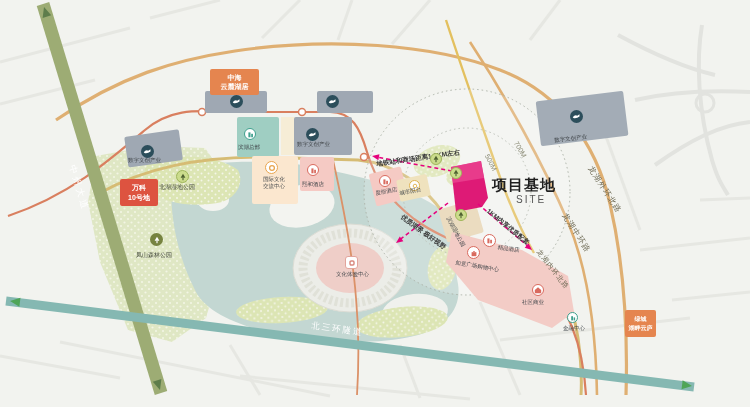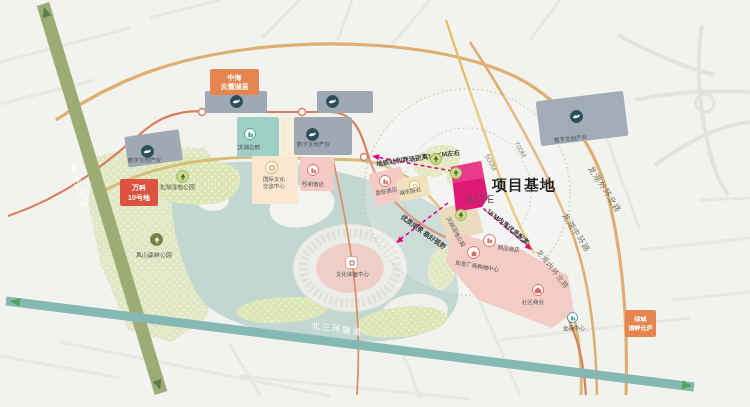--- a/index.html
+++ b/index.html
@@ -143,21 +143,21 @@
 
 <div class="lbl whitelbl" style="left:76px;top:164px;transform:rotate(73deg);">中州大道</div>
 <div class="lbl whitelbl" style="left:312px;top:321px;transform:rotate(8deg);letter-spacing:2px;font-size:8.5px;">北三环隧道</div>
 <div class="lbl roadlbl" style="left:593px;top:165px;transform:rotate(57deg);">龙湖外环北路</div>
 <div class="lbl roadlbl" style="left:567px;top:212px;transform:rotate(57deg);">龙湖中环路</div>
 <div class="lbl roadlbl" style="left:541px;top:248px;transform:rotate(52deg);font-size:7px;">龙湖内环北路</div>
 <div class="lbl" style="left:490px;top:153px;transform:rotate(63deg);font-size:7px;color:#8B8B76;">500M</div>
 <div class="lbl" style="left:519px;top:140px;transform:rotate(60deg);font-size:7px;color:#8B8B76;">700M</div>
 
 <div class="site-title" style="left:492px;top:176px;">项目基地</div>
-<div class="site-sub" style="left:466px;top:194px;">SITE</div>
+<div class="site-sub" style="left:516px;top:194px;">SITE</div>
 
 <div class="ann" style="left:376px;top:160px;transform:rotate(-8deg);">地铁站和商场距离1.2KM左右</div>
 <div class="ann" style="left:404px;top:213px;transform:rotate(36deg);">优质湖景 极好视野</div>
 <div class="ann" style="left:490px;top:207px;transform:rotate(39deg);">1KM内享优质配套</div>
 
 <div class="estate" style="left:210px;top:69px;width:49px;height:26px;background:#E5854F;font-size:7px;">
   <span>中海</span>
   <span>云麓湖居</span>
 </div>
 <div class="estate" style="left:120px;top:179px;width:38px;height:27px;background:#DD5340;font-size:7px;">

